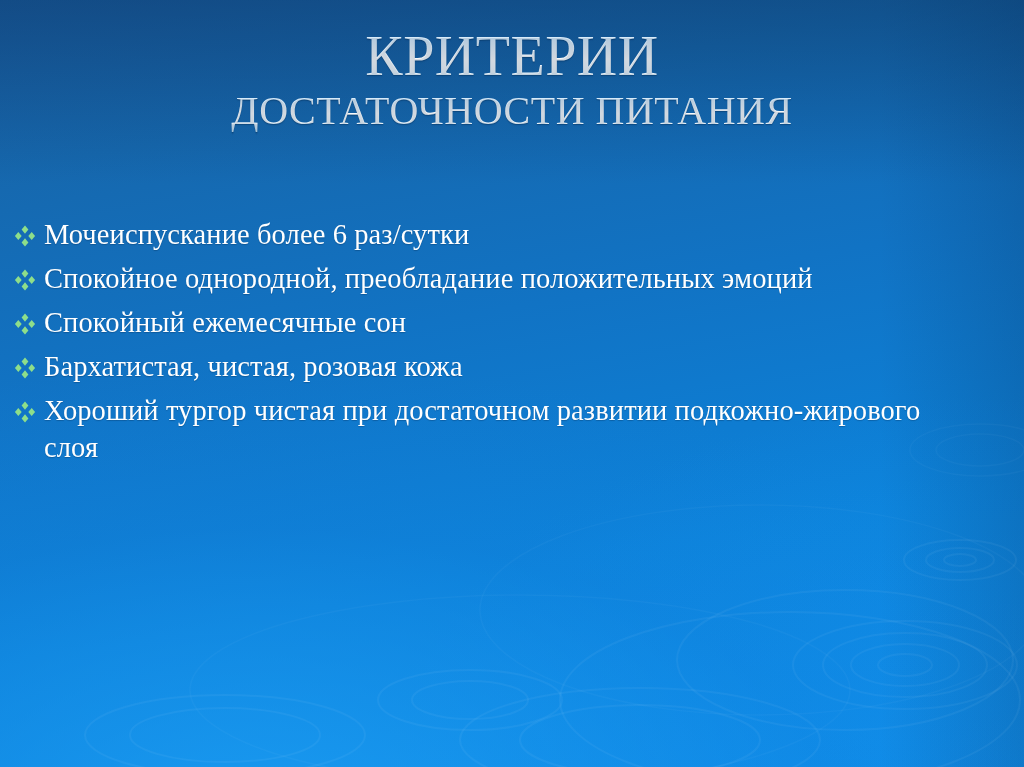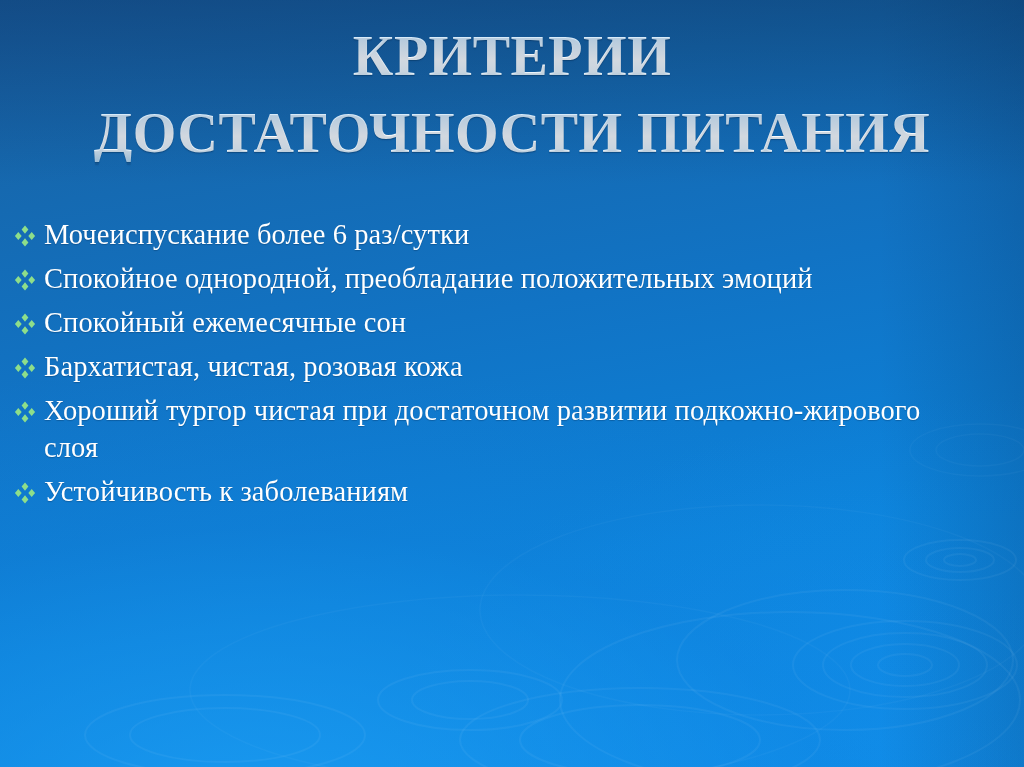--- a/index.html
+++ b/index.html
@@ -67,38 +67,38 @@
     position: absolute;
     top: 28px;
     left: 0;
     width: 1024px;
     text-align: center;
     line-height: 1.02;
   }
   .title-line {
     display: block;
     font-family: "Liberation Serif", "DejaVu Serif", serif;
-    font-weight: bold;
+    font-weight: normal;
     letter-spacing: .5px;
     white-space: nowrap;
     background-image: linear-gradient(to bottom,
         #cfe8f8 0%,
         #dff0fd 22%,
         #ffffff 55%,
         #f4fbff 76%,
         #bcdcf2 100%);
     -webkit-background-clip: text;
     background-clip: text;
     color: transparent;
     -webkit-text-fill-color: transparent;
     text-shadow: 0 1px 1px rgba(6,40,78,0.18);
     filter: drop-shadow(0 1px 0 rgba(5,38,76,0.25));
   }
   .title-line.one { font-size: 56px; }
-  .title-line.two { font-size: 56px; margin-top: 20px; text-align: center; }
+  .title-line.two { font-size: 40px; margin-top: 6px; text-align: center; }
 
   
   .bullets {
     position: absolute;
     top: 216px;
     left: 6px;
     width: 1008px;
   }
   .bullet-row {
     display: flex;
@@ -235,28 +235,15 @@
             <path d="M4.3 6.9 L7.7 11 L4.3 15.1 L0.9 11 Z"></path>
             <path d="M17.7 6.9 L21.1 11 L17.7 15.1 L14.3 11 Z"></path>
             <path d="M11 13.3 L14.4 17.4 L11 21.5 L7.6 17.4 Z"></path>
           </g>
         </svg>
       </span>
       <span class="bullet-text">Хороший тургор чистая при достаточном развитии подкожно-жирового слоя</span>
     </div>
 
 
-    <div class="bullet-row">
-      <span class="bullet-mark">
-        <svg width="22" height="22" viewBox="0 0 22 22" xmlns="http://www.w3.org/2000/svg">
-          <g fill="#8ede8a">
-            <path d="M11 0.5 L14.4 4.6 L11 8.7 L7.6 4.6 Z"></path>
-            <path d="M4.3 6.9 L7.7 11 L4.3 15.1 L0.9 11 Z"></path>
-            <path d="M17.7 6.9 L21.1 11 L17.7 15.1 L14.3 11 Z"></path>
-            <path d="M11 13.3 L14.4 17.4 L11 21.5 L7.6 17.4 Z"></path>
-          </g>
-        </svg>
-      </span>
-      <span class="bullet-text">Устойчивость к заболеваниям</span>
-    </div>
 
   </div>
 </div>
 
 </body></html>

